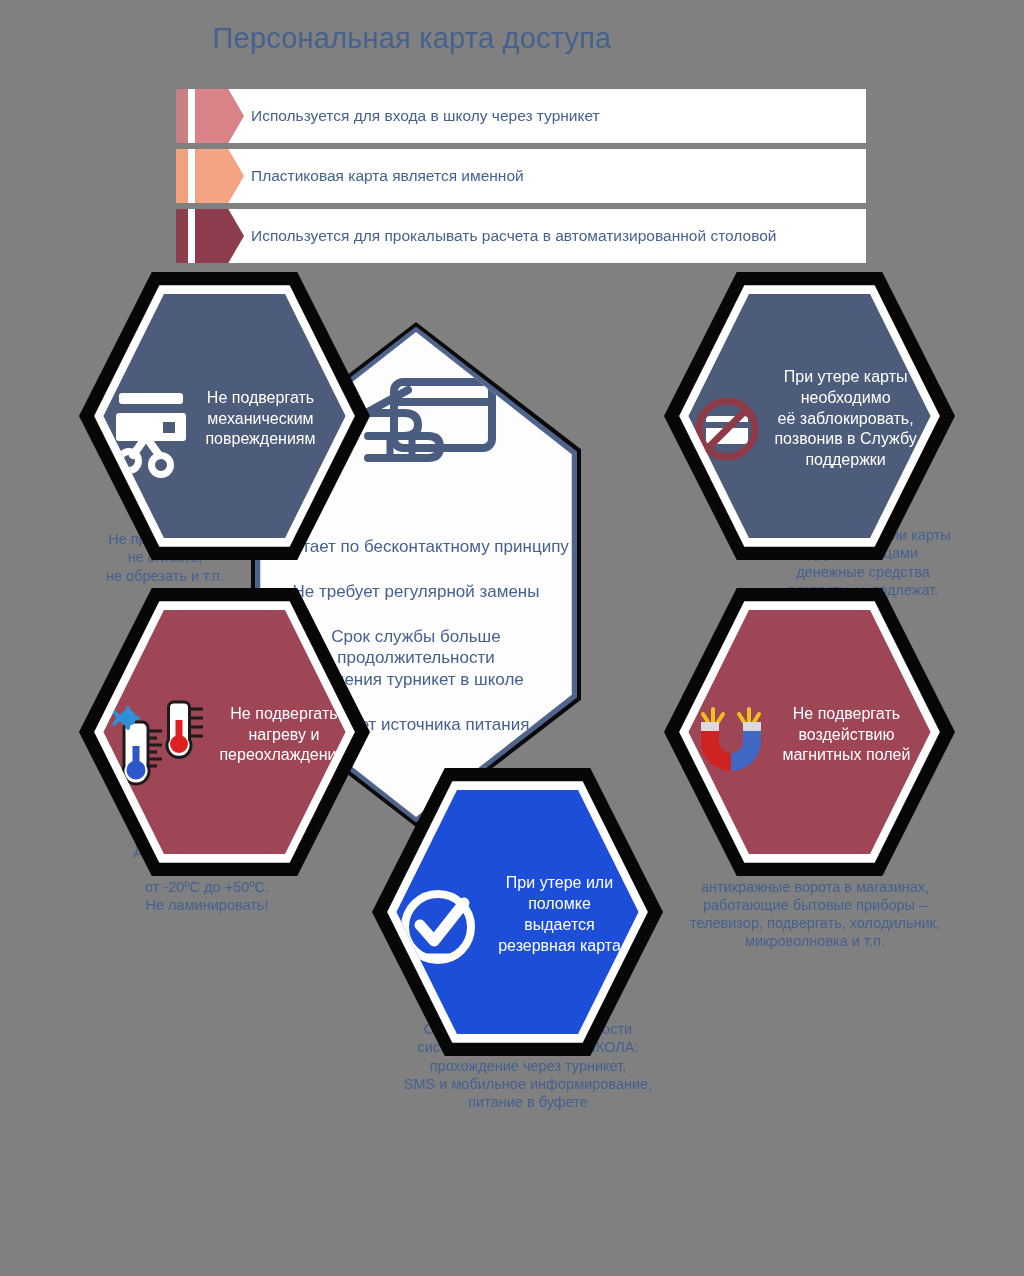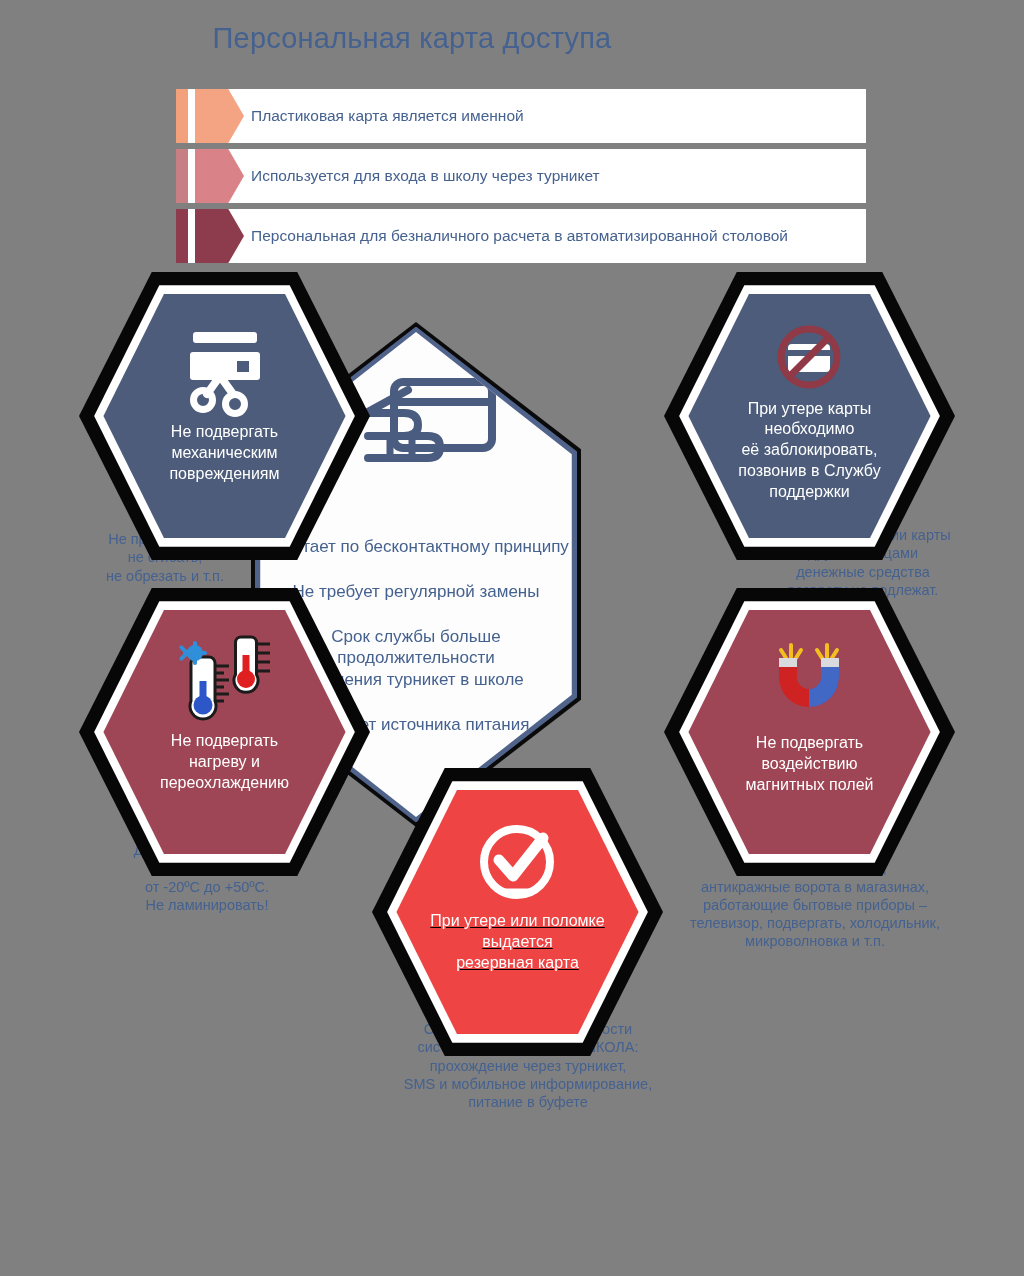--- a/index.html
+++ b/index.html
@@ -111,21 +111,20 @@
     background: #ffffff;
     clip-path: polygon(25% 0%, 75% 0%, 100% 50%, 75% 100%, 25% 100%, 0% 50%);
   }
   
   .hex-body {
     position: absolute;
     left: 8.4%; top: 7.6%;
     width: 83.2%; height: 84.8%;
     clip-path: polygon(25% 0%, 75% 0%, 100% 50%, 75% 100%, 25% 100%, 0% 50%);
     display: flex;
-    flex-direction: column;
     align-items: center;
     justify-content: flex-start;
   }
   .hex-icon {
     margin-top: 15%;
     height: 86px;
     display: flex;
     align-items: center;
     justify-content: center;
   }
@@ -184,40 +183,40 @@
 </style>
 </head>
 <body style="background: rgb(128, 128, 128);">
 
 <div id="page-title">Персональная карта доступа</div>
 
 <div id="banners">
 
   <div class="banner-row">
     <div class="banner-marker">
+      <div class="marker-bar" id="bar1" style="background: rgb(200, 127, 132);"></div>
+      <div class="marker-arrow" id="arr1" style="background: rgb(217, 130, 135);"></div>
+    </div>
+    <div class="banner-text">Используется для входа в школу через турникет</div>
+  </div>
+
+  <div class="banner-row">
+    <div class="banner-marker">
       <div class="marker-bar" id="bar0" style="background: rgb(243, 160, 124);"></div>
       <div class="marker-arrow" id="arr0" style="background: rgb(244, 164, 130);"></div>
     </div>
     <div class="banner-text">Пластиковая карта является именной</div>
-  </div>
-
-  <div class="banner-row">
-    <div class="banner-marker">
-      <div class="marker-bar" id="bar1" style="background: rgb(200, 127, 132);"></div>
-      <div class="marker-arrow" id="arr1" style="background: rgb(217, 130, 135);"></div>
-    </div>
-    <div class="banner-text">Используется для входа в школу через турникет</div>
   </div>
 
   <div class="banner-row">
     <div class="banner-marker">
       <div class="marker-bar" id="bar2" style="background: rgb(141, 60, 77);"></div>
       <div class="marker-arrow" id="arr2" style="background: rgb(141, 60, 77);"></div>
     </div>
-    <div class="banner-text">Персональная для безналичного расчета в автоматизированной столовой</div>
+    <div class="banner-text">Используется для прокалывать расчета в автоматизированной столовой</div>
   </div>
 
 </div>
 
 <div id="hex-cluster">
 
   <div class="caption" style="left:40px; top:262px; width:250px;">Не прокалывать,
 не сгибать,
 не обрезать и т.п.</div>
   <div class="caption" style="left:728px; top:258px; width:270px;">При использовании карты
@@ -373,21 +372,21 @@
       </div>
       <div class="hex-label">Не подвергать
 воздействию
 магнитных полей</div>
     </div>
   </div>
 
   <div class="hex-wrap" style="left:372px; top:500px; width:291px; height:288px;">
     <div class="hex-shadow"></div>
     <div class="hex-ring"></div>
-    <div class="hex-body" id="body4" style="background: #ef4444; text-decoration: underline;">
+    <div class="hex-body" id="body4" style="background: #1d4ed8;">
       <div class="hex-icon" style="margin-top:12%;">
         <svg width="84" height="84" viewBox="0 0 84 84" fill="none">
           <path d="M42 9 a33 33 0 1 0 0 66 a33 33 0 0 0 0 -66" stroke="#fff" stroke-width="8" fill="none"></path>
           <path d="M24 40 L38 56 L68 18" stroke="#fff" stroke-width="11" stroke-linecap="round" stroke-linejoin="round" fill="none"></path>
           <path d="M28 72 h28" stroke="#fff" stroke-width="7" stroke-linecap="round"></path>
         </svg>
       </div>
       <div class="hex-label">При утере или поломке
 выдается
 резервная  карта</div>

